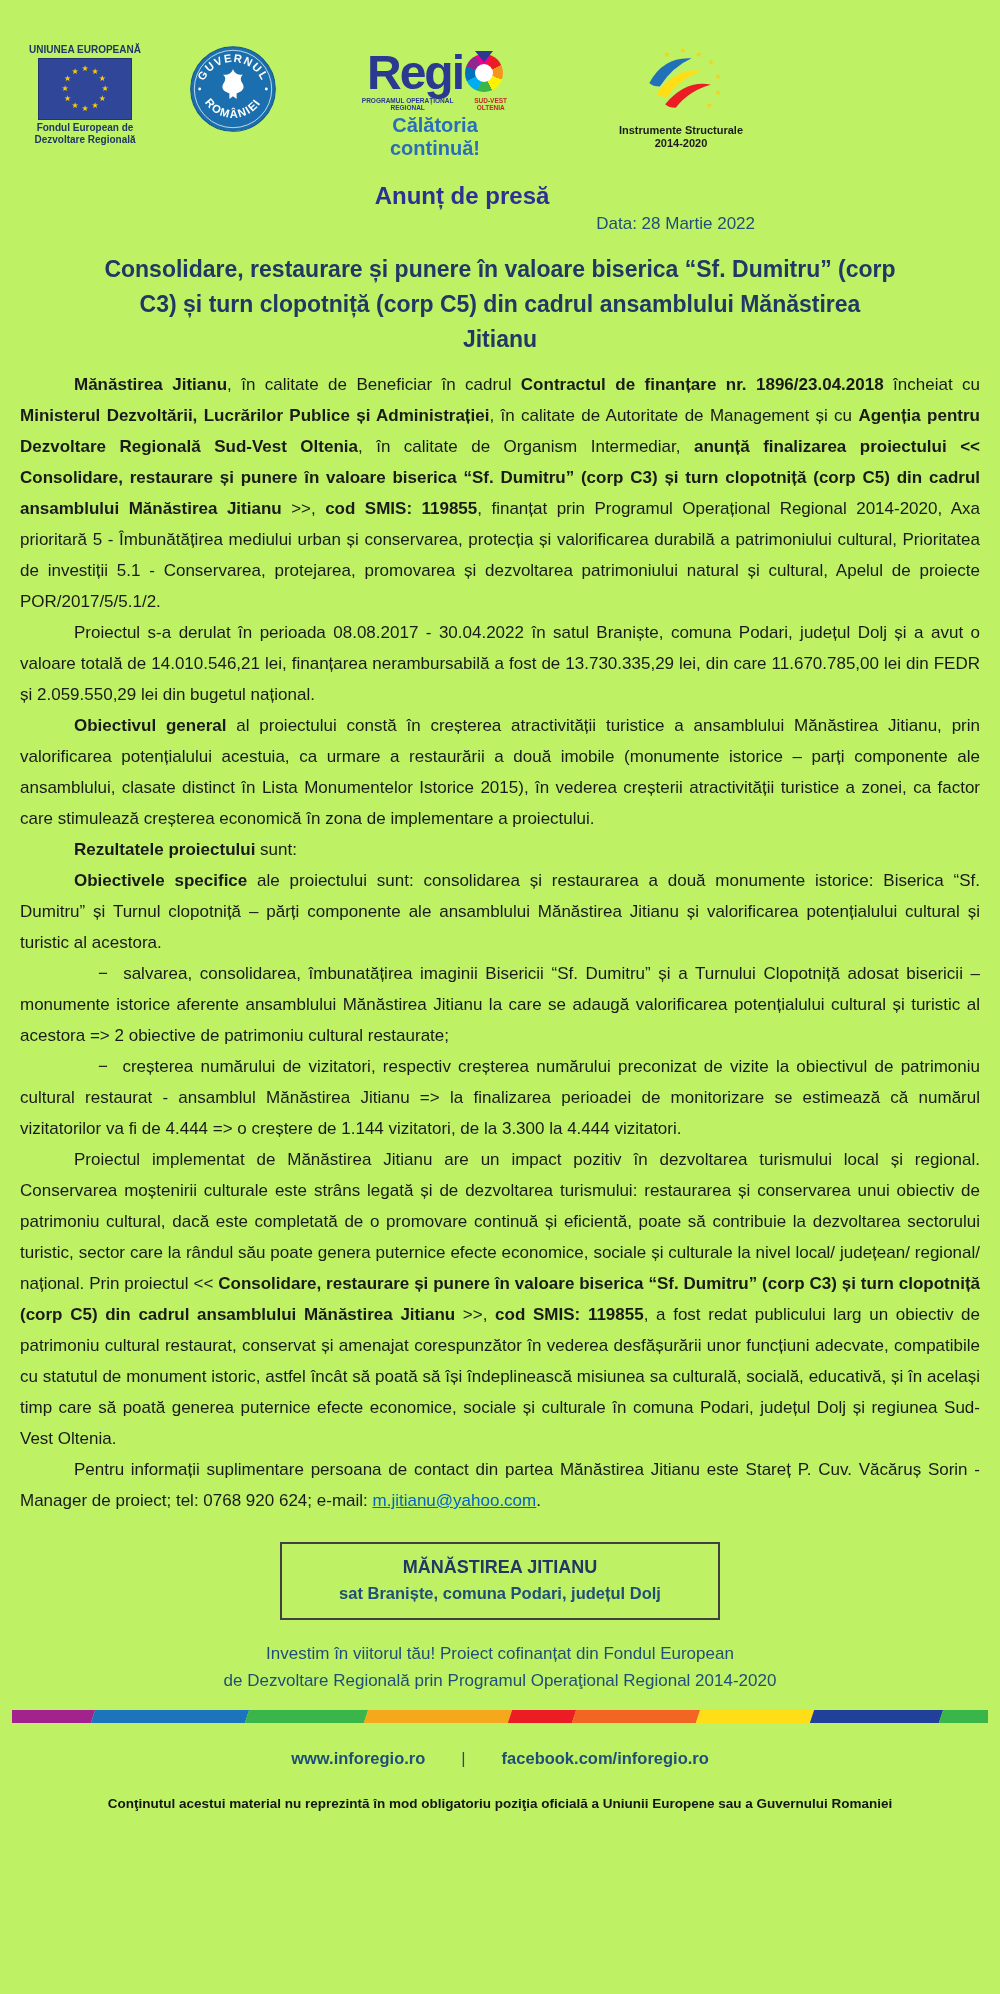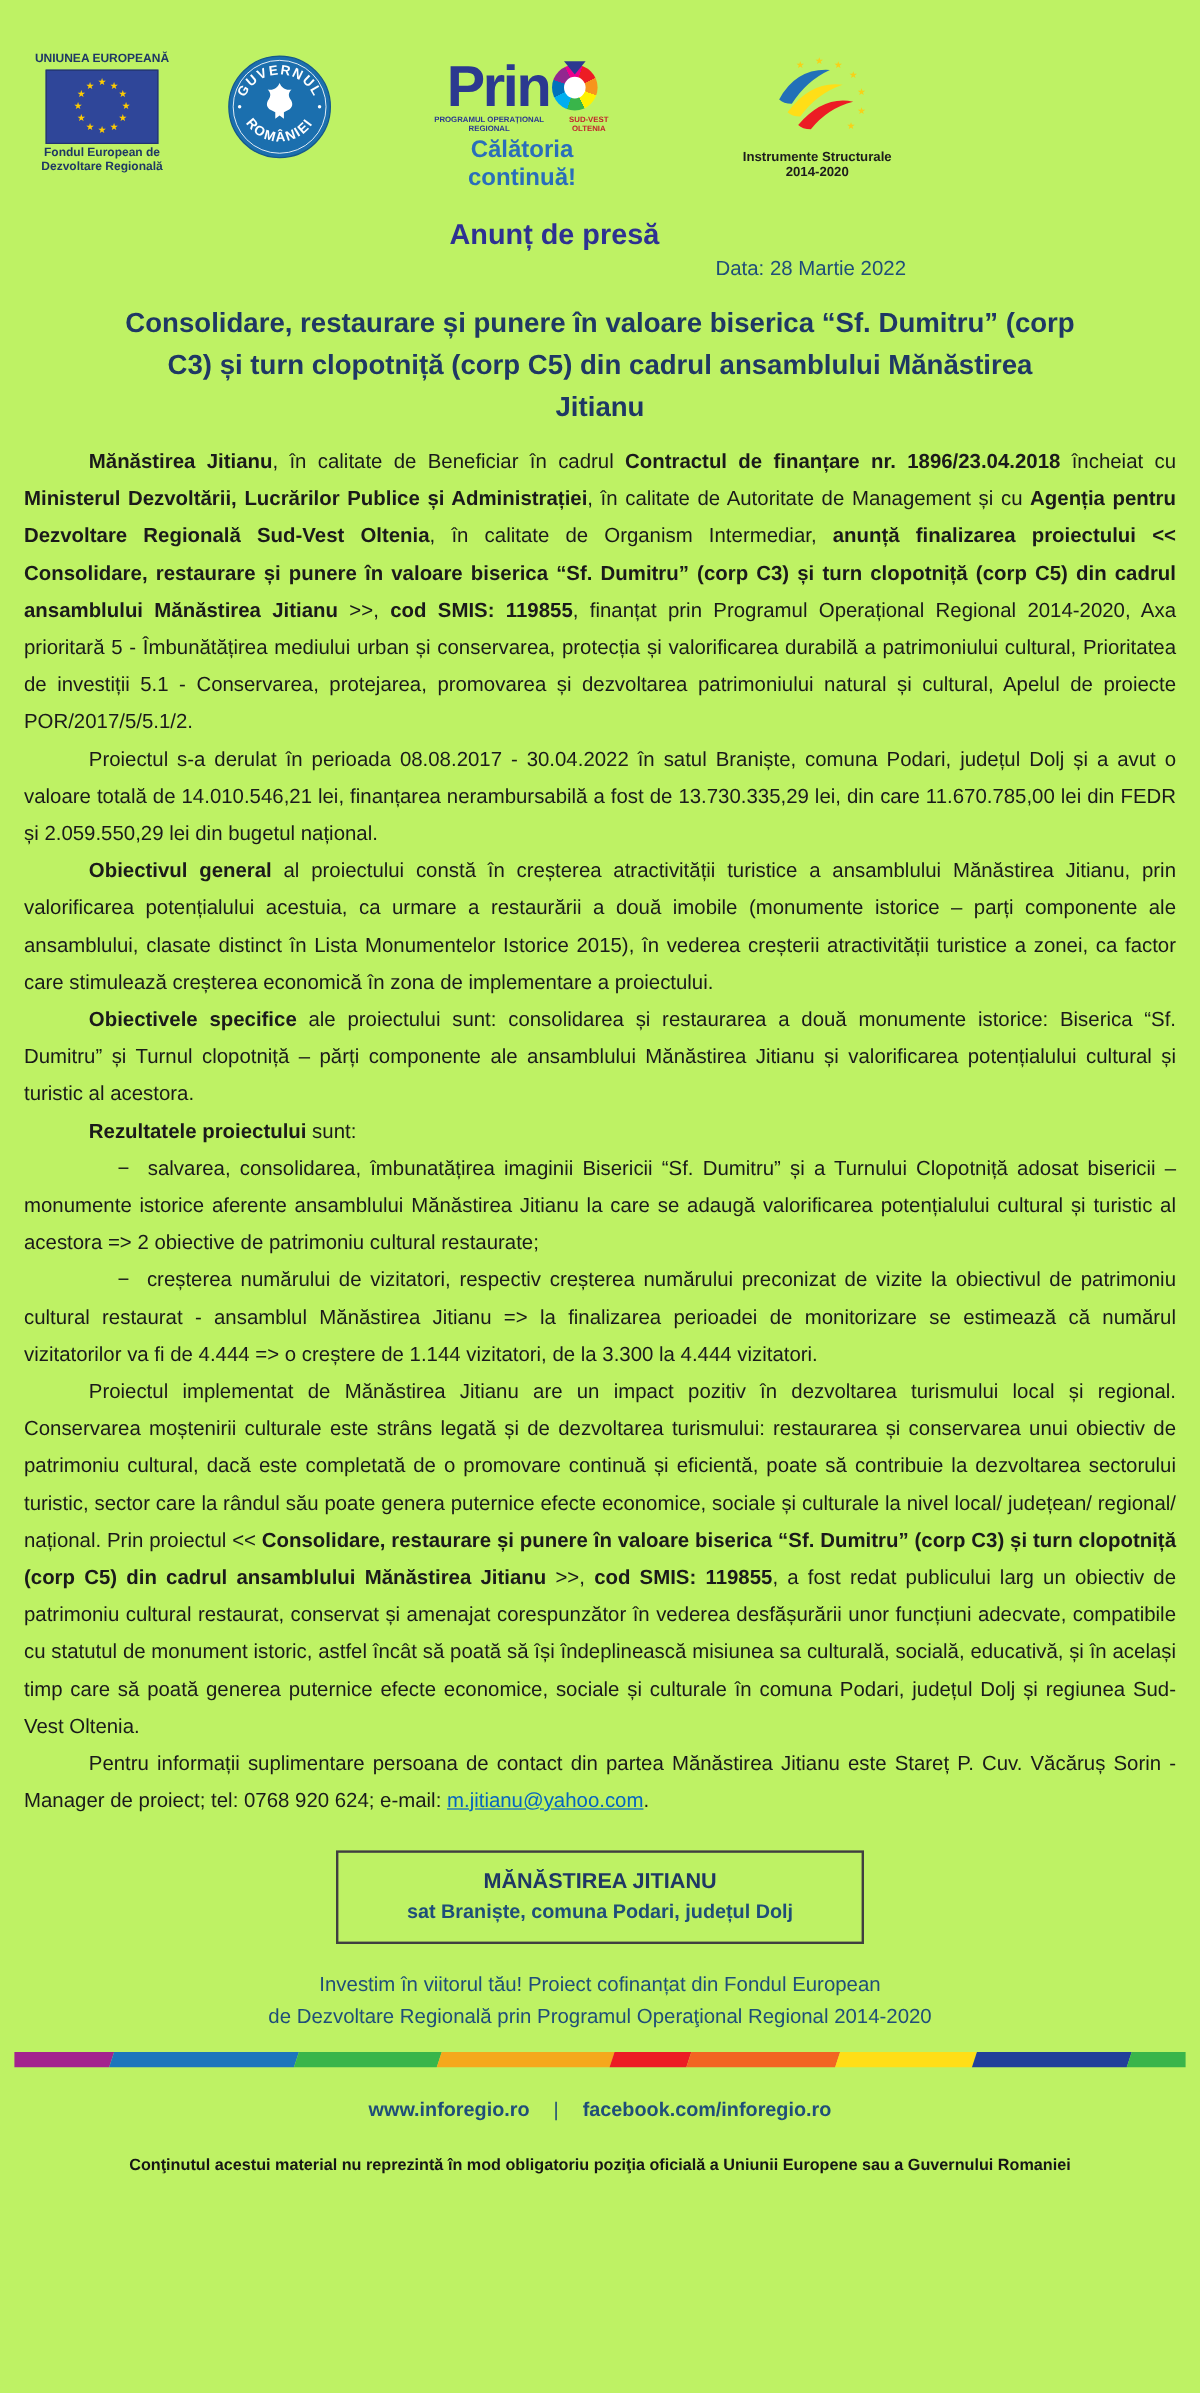--- a/index.html
+++ b/index.html
@@ -42,21 +42,21 @@
   .body-text strong{font-weight:bold;}
   .email-link{color:#0563C1;text-decoration:underline;}
   
   .info-box{width:424px;margin:26px auto 20px;border:2px solid #404040;text-align:center;padding:10px 6px 12px;}
   .info-box-line1{font-size:18px;font-weight:bold;color:#1F3864;line-height:26px;}
   .info-box-line2{font-size:16.5px;font-weight:bold;color:#1F4E79;line-height:26px;}
   .invest{text-align:center;color:#1F4E79;font-size:17px;line-height:27px;}
   .rainbow{margin:16px 12px 0;height:13px;overflow:hidden;}
   .rainbow-inner{display:flex;height:100%;margin:0 -8px;}
   .bar-seg{transform:skewX(-18deg);height:100%;}
-  .links-row{display:flex;justify-content:center;align-items:center;gap:20px;margin-top:26px;font-weight:bold;font-size:16.5px;color:#1F4E79;}
+  .links-row{display:flex;justify-content:center;align-items:center;gap:36px;margin-top:26px;font-weight:bold;font-size:16.5px;color:#1F4E79;}
   .links-row a{color:#1F4E79;text-decoration:none;}
   .links-sep{font-weight:normal;color:#1F4E79;}
   .disclaimer{text-align:center;font-size:13.5px;font-weight:600;color:#151515;margin-top:28px;padding:0 30px;}
 </style>
 </head>
 <body>
 
 <div class="page">
 
   <header class="logo-header">
@@ -99,21 +99,21 @@
           <textPath href="#arcB" startOffset="50%" text-anchor="middle">ROMÂNIEI</textPath>
         </text>
         <circle cx="13" cy="50" r="1.6" fill="#FFFFFF"></circle>
         <circle cx="87" cy="50" r="1.6" fill="#FFFFFF"></circle>
         <path d="M50 28 c2 5 6 7 11 6 -3 3 -3 6 -1 9 3 4 2 8 -2 10 l-4 2 0 6 -4 -3 -4 3 0 -6 -4 -2 c-4 -2 -5 -6 -2 -10 2 -3 2 -6 -1 -9 5 1 9 -1 11 -6 z" fill="#FFFFFF"></path>
       </svg>
     </div>
 
     <div class="logo logo-regio">
       <div class="regio-word">
-        <span class="regio-text">Prin</span>
+        <span class="regio-text">Regi</span>
         <span class="regio-o">
             <span class="regio-tri"></span>
           </span>
       </div>
       <div class="regio-sub">
         <span class="l">PROGRAMUL OPERAȚIONAL REGIONAL</span>
         <span class="r">SUD-VEST OLTENIA</span>
       </div>
       <div class="regio-tag">Călătoria continuă!</div>
     </div>
@@ -143,22 +143,22 @@
     <h1 class="doc-title">Anunț de presă</h1>
     <div class="doc-date">Data: 28 Martie 2022</div>
   </div>
 
   <h2 class="article-heading">Consolidare, restaurare și punere în valoare biserica “Sf. Dumitru” (corp C3) și turn clopotniță (corp C5) din cadrul ansamblului Mănăstirea Jitianu</h2>
 
   <div class="body-text">
     <p class="para"><strong>Mănăstirea Jitianu</strong><span>, în calitate de Beneficiar în cadrul </span><strong>Contractul de finanțare nr. 1896/23.04.2018</strong><span> încheiat cu </span><strong>Ministerul Dezvoltării, Lucrărilor Publice și Administrației</strong><span>, în calitate de Autoritate de Management și cu </span><strong>Agenția pentru Dezvoltare Regională Sud-Vest Oltenia</strong><span>, în calitate de Organism Intermediar, </span><strong>anunță finalizarea proiectului &lt;&lt; Consolidare, restaurare și punere în valoare biserica “Sf. Dumitru” (corp C3) și turn clopotniță (corp C5) din cadrul ansamblului Mănăstirea Jitianu</strong><span> &gt;&gt;, </span><strong>cod SMIS: 119855</strong><span>, finanțat prin Programul Operațional Regional 2014-2020, Axa prioritară 5 - Îmbunătățirea mediului urban și conservarea, protecția și valorificarea durabilă a patrimoniului cultural, Prioritatea de investiții 5.1 - Conservarea, protejarea, promovarea și dezvoltarea patrimoniului natural și cultural, Apelul de proiecte POR/2017/5/5.1/2.</span></p>
     <p class="para"><span>Proiectul s-a derulat în perioada 08.08.2017 - 30.04.2022 în satul Braniște, comuna Podari, județul Dolj și a avut o valoare totală de 14.010.546,21 lei, finanțarea nerambursabilă a fost de 13.730.335,29 lei, din care 11.670.785,00 lei din FEDR și 2.059.550,29 lei din bugetul național.</span></p>
     <p class="para"><strong>Obiectivul general</strong><span> al proiectului constă în creșterea atractivității turistice a ansamblului Mănăstirea Jitianu, prin valorificarea potențialului acestuia, ca urmare a restaurării a două imobile (monumente istorice – parți componente ale ansamblului, clasate distinct în Lista Monumentelor Istorice 2015), în vederea creșterii atractivității turistice a zonei, ca factor care stimulează creșterea economică în zona de implementare a proiectului.</span></p>
+    <p class="para"><strong>Rezultatele proiectului</strong><span> sunt:</span></p>
     <p class="para"><strong>Obiectivele specifice</strong><span> ale proiectului sunt: consolidarea și restaurarea a două monumente istorice: Biserica “Sf. Dumitru” și Turnul clopotniță – părți componente ale ansamblului Mănăstirea Jitianu și valorificarea potențialului cultural și turistic al acestora.</span></p>
-    <p class="para"><strong>Rezultatele proiectului</strong><span> sunt:</span></p>
     <p class="bullet"><span>−&nbsp;&nbsp;salvarea, consolidarea, îmbunatățirea imaginii Bisericii “Sf. Dumitru” și a Turnului Clopotniță adosat bisericii – monumente istorice aferente ansamblului Mănăstirea Jitianu la care se adaugă valorificarea potențialului cultural și turistic al acestora =&gt; 2 obiective de patrimoniu cultural restaurate;</span></p>
     <p class="bullet"><span>−&nbsp;&nbsp;creșterea numărului de vizitatori, respectiv creșterea numărului preconizat de vizite la obiectivul de patrimoniu cultural restaurat - ansamblul Mănăstirea Jitianu =&gt; la finalizarea perioadei de monitorizare se estimează că numărul vizitatorilor va fi de 4.444  =&gt; o creștere de 1.144 vizitatori, de la 3.300 la 4.444 vizitatori.</span></p>
     <p class="para"><span>Proiectul implementat de Mănăstirea Jitianu are un impact pozitiv în dezvoltarea turismului local și regional. Conservarea moștenirii culturale este strâns legată și de dezvoltarea turismului: restaurarea și conservarea unui obiectiv de patrimoniu cultural, dacă este completată de o promovare continuă și eficientă, poate să contribuie la dezvoltarea sectorului turistic, sector care la rândul său poate genera puternice efecte economice, sociale și culturale la nivel local/ județean/ regional/ național. Prin proiectul &lt;&lt; </span><strong>Consolidare, restaurare și punere în valoare biserica “Sf. Dumitru” (corp C3) și turn clopotniță (corp C5) din cadrul ansamblului Mănăstirea Jitianu</strong><span> &gt;&gt;, </span><strong>cod SMIS: 119855</strong><span>, a fost redat publicului larg un obiectiv de patrimoniu cultural restaurat, conservat și amenajat corespunzător în vederea desfășurării unor funcțiuni adecvate, compatibile cu statutul de monument istoric, astfel încât să poată să își îndeplinească misiunea sa culturală, socială, educativă, și în același timp care să poată generea puternice efecte economice, sociale și culturale în comuna Podari, județul Dolj și regiunea Sud-Vest Oltenia.</span></p>
     <p class="para"><span>Pentru informații suplimentare persoana de contact din partea Mănăstirea Jitianu este Stareț P. Cuv. Văcăruș Sorin - Manager de proiect; tel: 0768 920 624; e-mail: </span><a href="#" class="email-link">m.jitianu@yahoo.com</a><span>.</span></p>
   </div>
 
   <div class="info-box">
     <div class="info-box-line1">MĂNĂSTIREA JITIANU</div>
     <div class="info-box-line2">sat Braniște, comuna Podari, județul Dolj</div>
   </div>

